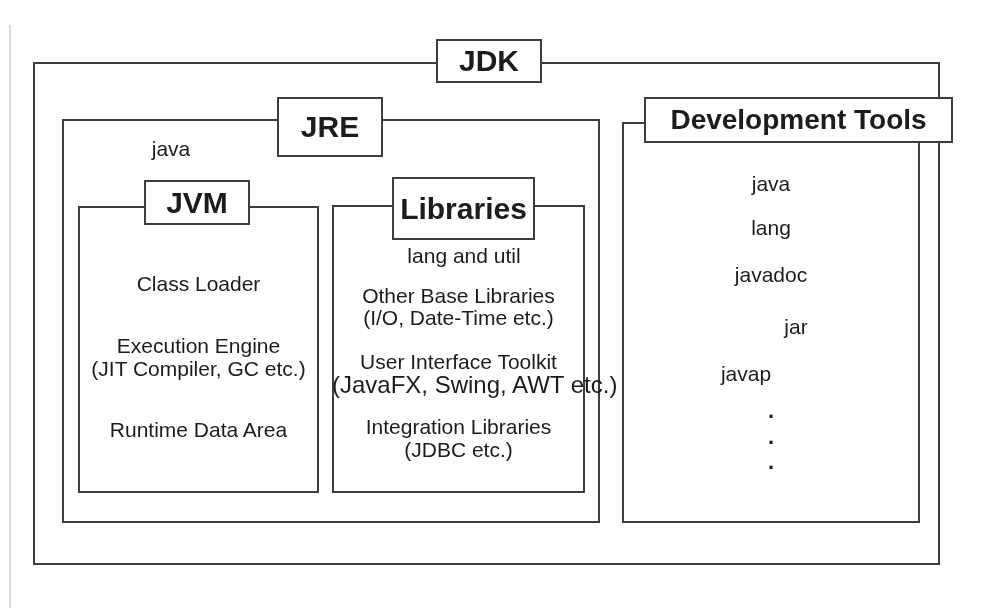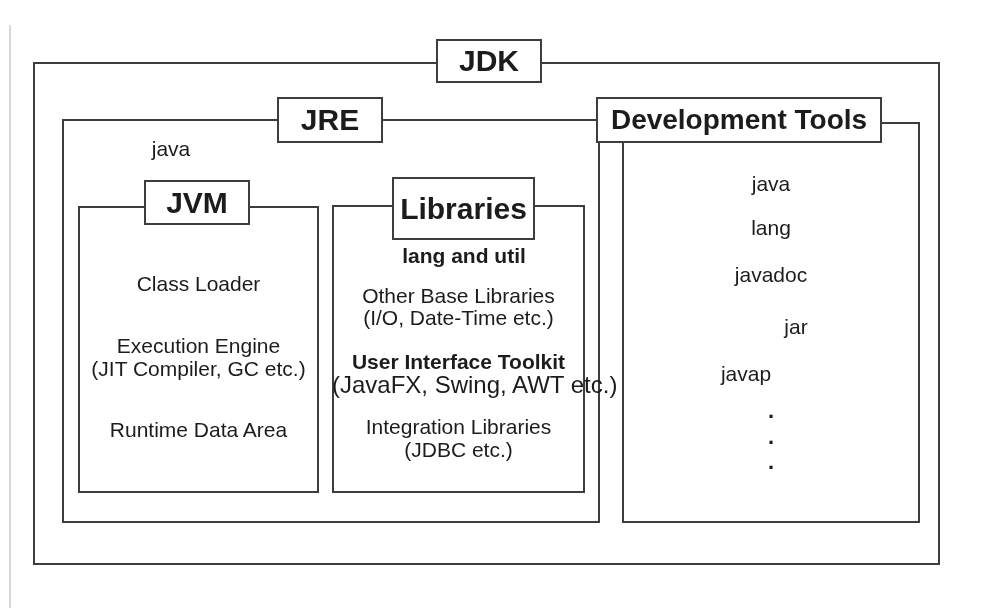--- a/index.html
+++ b/index.html
@@ -58,42 +58,42 @@
 <body>
 
 <div class="canvas">
 
   <div class="edge-artifact"></div>
 
   <div class="box" style="left:33px; top:62px; width:907px; height:503px;"></div>
   <div class="label-box heading-lg" style="left:436px; top:39px; width:106px; height:44px;">JDK</div>
 
   <div class="box" style="left:62px; top:119px; width:538px; height:404px;"></div>
-  <div class="label-box heading-lg" style="left:277px; top:97px; width:106px; height:46px;">JRE</div>
+  <div class="label-box heading-lg" style="left:277px; top:97px; width:106px; height:60px;">JRE</div>
   <div class="t" style="left:121px; top:137px; width:100px; line-height:24px;">java</div>
 
   <div class="box" style="left:78px; top:206px; width:241px; height:287px;"></div>
   <div class="label-box heading-lg" style="left:144px; top:180px; width:106px; height:45px;">JVM</div>
   <div class="t" style="left:78px; top:271px; width:241px;">Class Loader</div>
   <div class="t" style="left:78px; top:333px; width:241px;">Execution Engine</div>
   <div class="t" style="left:78px; top:417px; width:241px;">Runtime Data Area</div>
   <div class="t" style="left:78px; top:356px; width:241px;">(JIT Compiler, GC etc.)</div>
 
   <div class="box" style="left:332px; top:205px; width:253px; height:288px;"></div>
   <div class="label-box heading-lg" style="left:392px; top:177px; width:143px; height:63px;">Libraries</div>
-  <div class="t" style="left:332px; top:243px; width:264px;font-weight:bold;">lang and util</div>
+  <div class="t" style="left:332px; top:243px; width:264px;">lang and util</div>
   <div class="t" style="left:332px; top:305px; width:253px;">(I/O, Date-Time etc.)</div>
   <div class="t" style="left:332px; top:283px; width:253px;">Other Base Libraries</div>
-  <div class="t" style="left:332px; top:349px; width:253px;font-weight:bold;">User Interface Toolkit</div>
+  <div class="t" style="left:332px; top:349px; width:253px;">User Interface Toolkit</div>
   <div class="t" style="left:332px; top:372px; width:253px; font-size:24px;">(JavaFX, Swing, AWT etc.)</div>
   <div class="t" style="left:332px; top:414px; width:253px;">Integration Libraries</div>
   <div class="t" style="left:332px; top:437px; width:253px;">(JDBC etc.)</div>
 
   <div class="box" style="left:622px; top:122px; width:298px; height:401px;"></div>
-  <div class="label-box heading-md" style="left:596px; top:97px; width:286px; height:46px;">Development Tools</div>
+  <div class="label-box heading-md" style="left:644px; top:97px; width:309px; height:46px;">Development Tools</div>
   <div class="t" style="left:622px; top:171px; width:298px;">java</div>
   <div class="t" style="left:622px; top:215px; width:298px;">lang</div>
   <div class="t" style="left:622px; top:262px; width:298px;">javadoc</div>
   <div class="t" style="left:622px; top:314px; width:348px;">jar</div>
   <div class="t" style="left:622px; top:361px; width:248px;">javap</div>
   <div class="t dot" style="left:622px; top:400px; width:298px;">.</div>
   <div class="t dot" style="left:622px; top:426px; width:298px;">.</div>
   <div class="t dot" style="left:622px; top:451px; width:298px;">.</div>
 
 </div>

